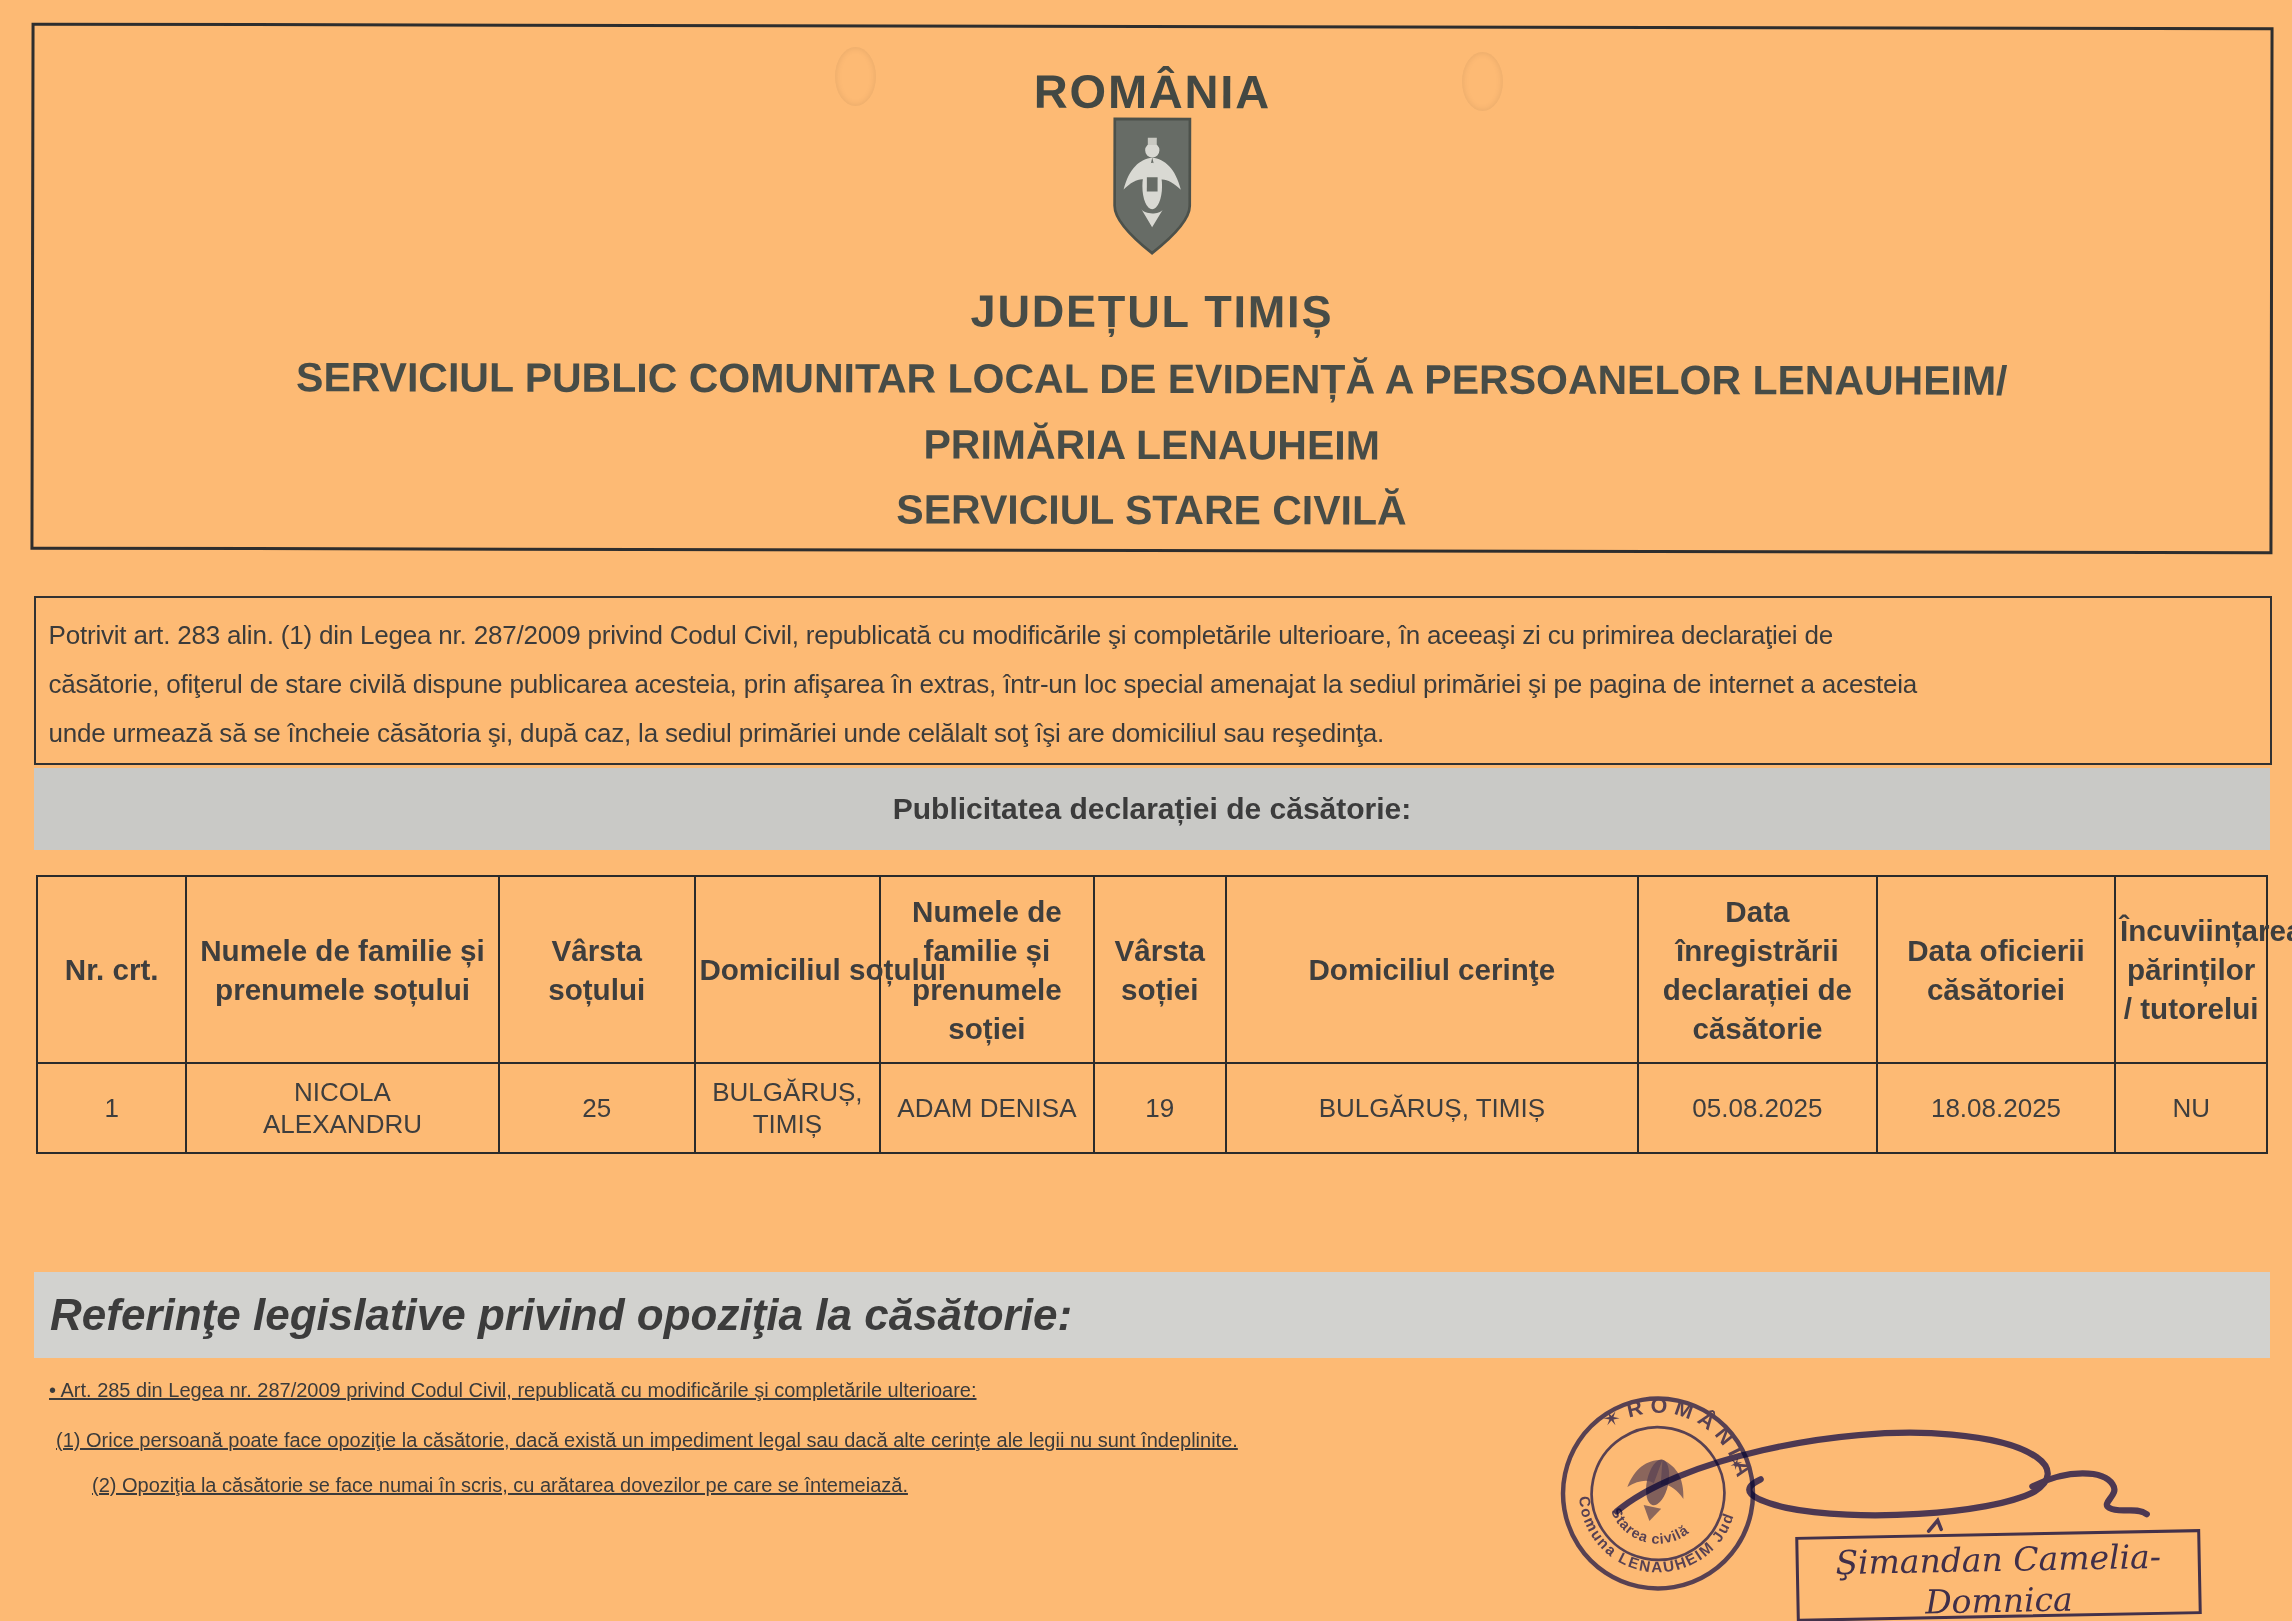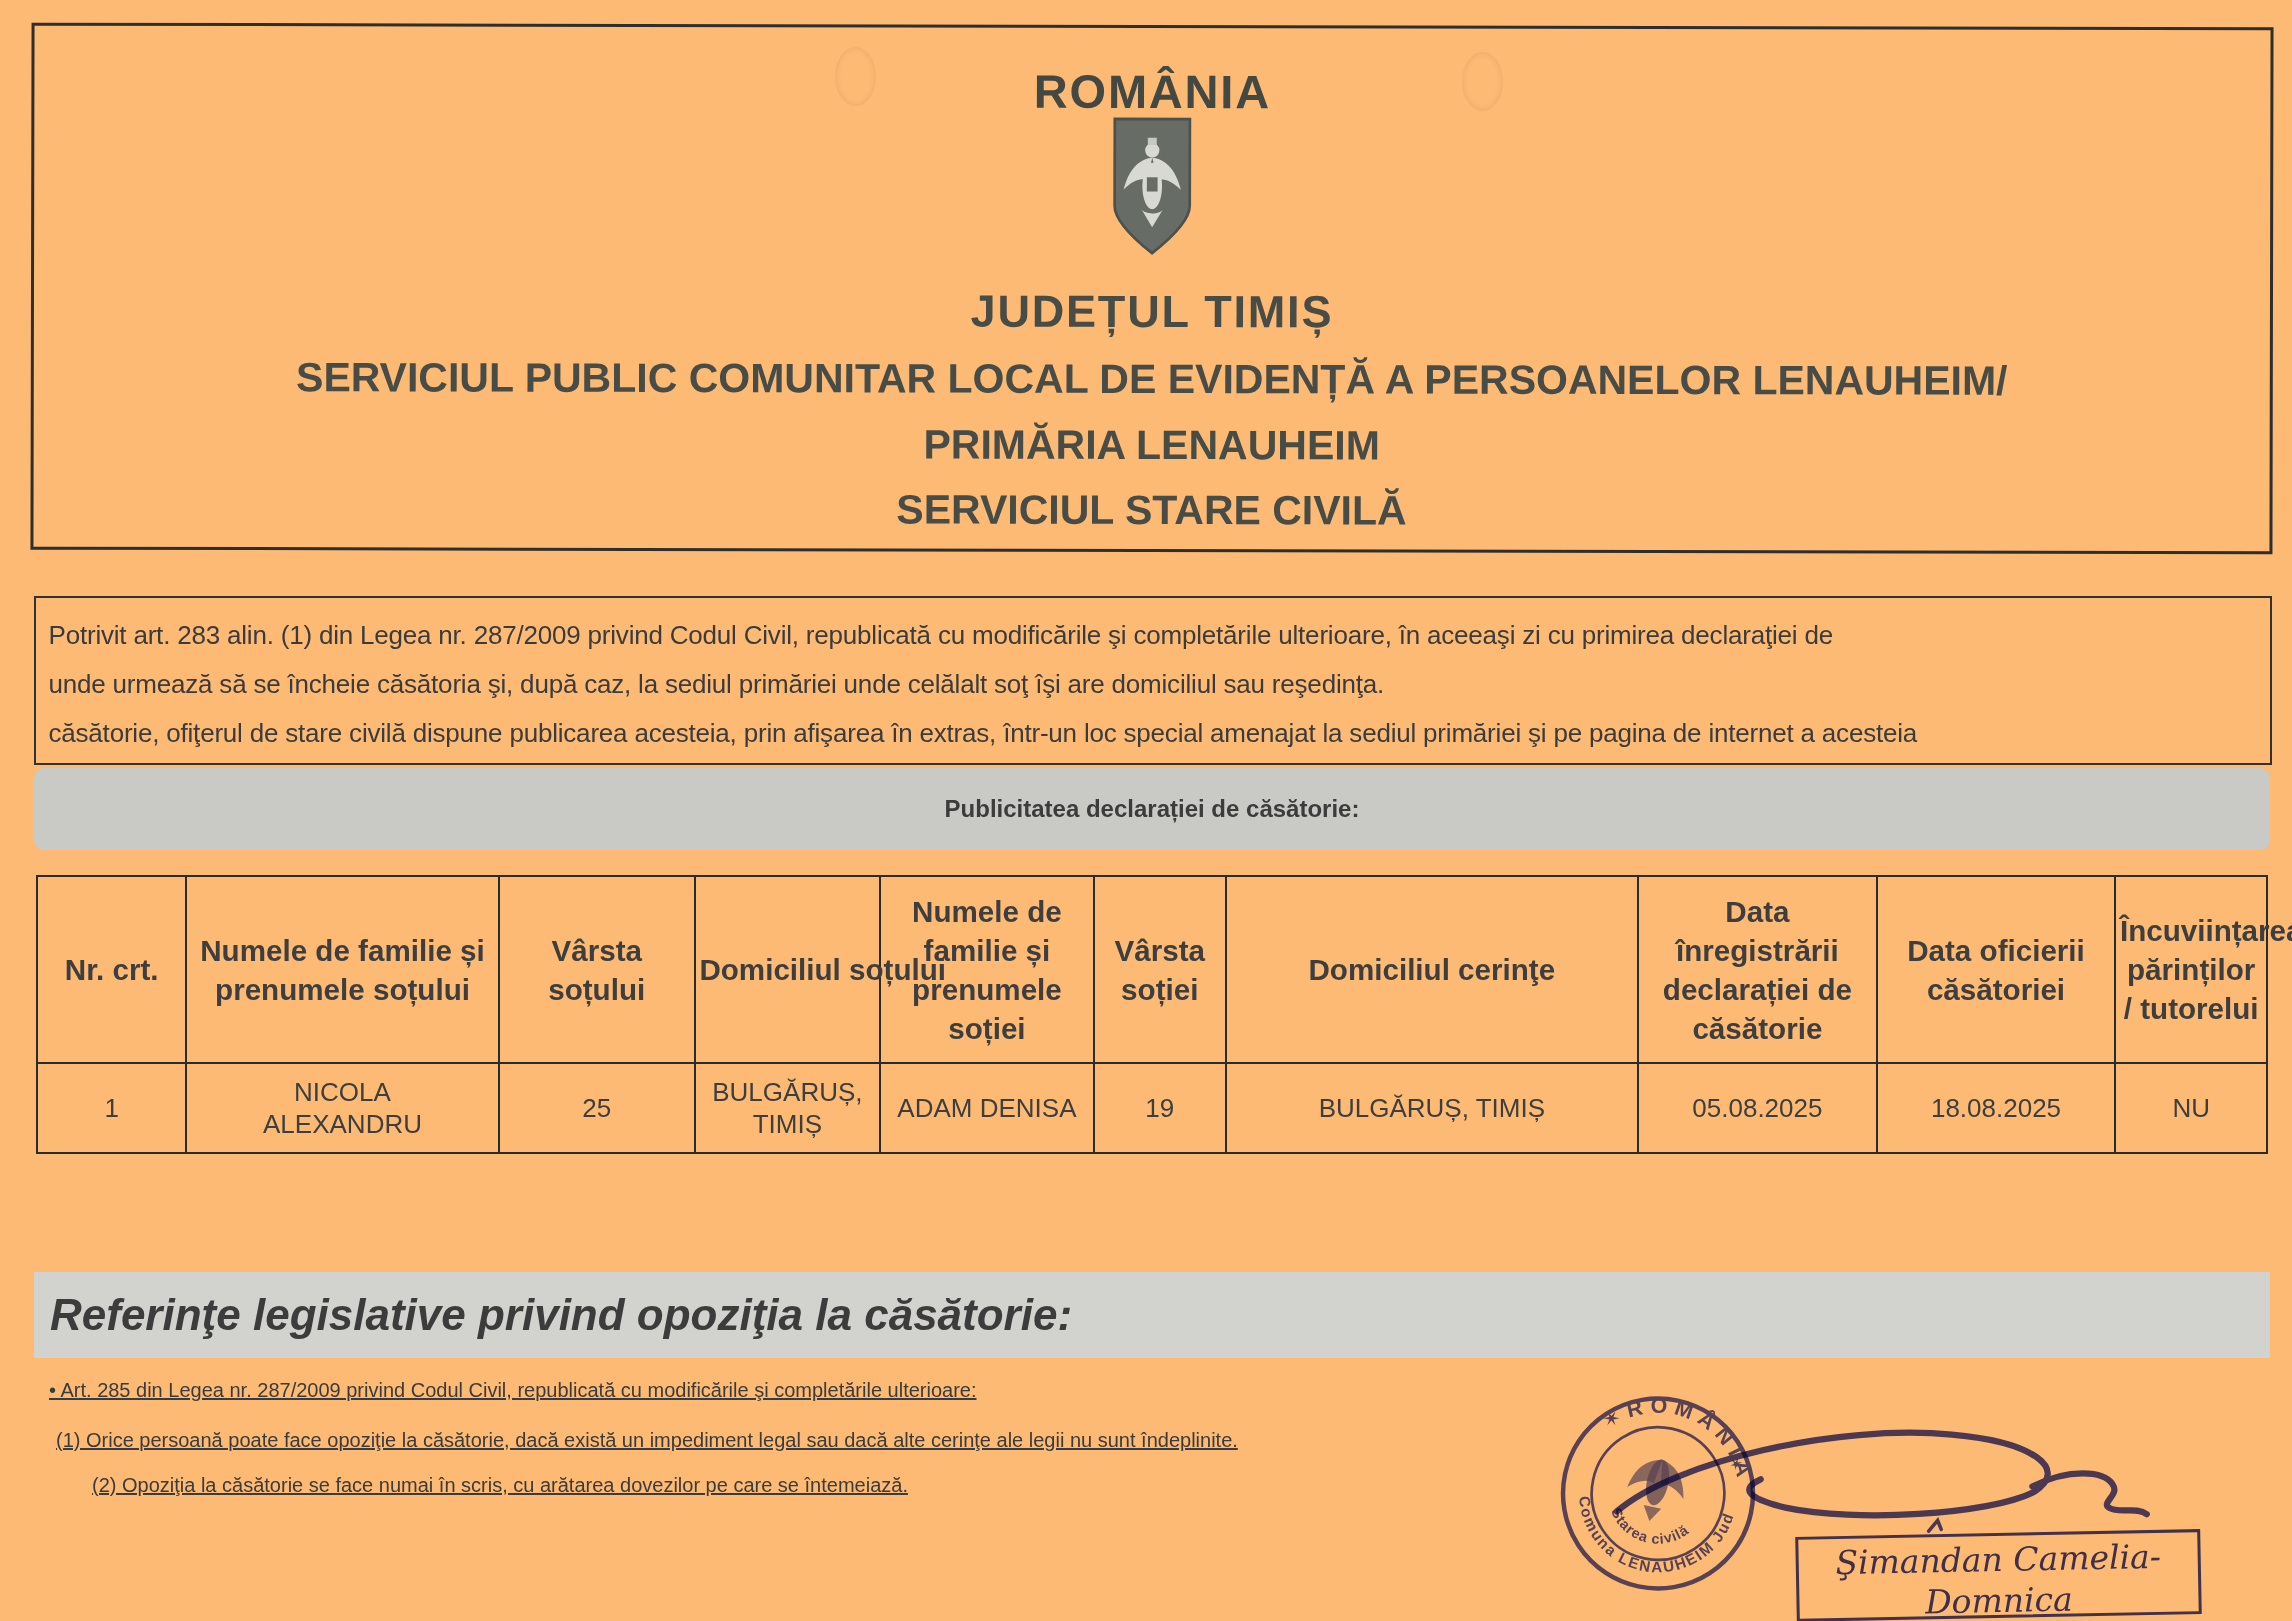--- a/index.html
+++ b/index.html
@@ -18,21 +18,21 @@
   .county{top:258px;font-size:45px;letter-spacing:1.8px;}
   .inst1{top:328px;font-size:41px;}
   .inst2{top:394px;font-size:41px;}
   .inst3{top:459px;font-size:41px;}
   
   .para-box{position:absolute;left:34px;top:596px;width:2209px;height:136px;
             border:2.7px solid #323232;padding:12.5px 12.5px 16px;overflow:hidden;}
   .para-line{white-space:nowrap;font-size:26px;letter-spacing:-0.2px;line-height:49px;color:#3b3b3b;}
   
   .band{position:absolute;left:34px;width:2236px;background:#c9c9c6;color:#3c3c3c;font-weight:bold;}
-  .band1{top:768px;height:82px;font-size:24px;line-height:82px;text-align:center;border-radius:10px;}
+  .band1{top:768px;height:82px;font-size:30px;line-height:82px;text-align:center;}
   .band2{top:1272px;height:86px;font-size:44px;line-height:86px;background:#d2d2cf;padding-left:16px;width:2220px;font-style:italic;}
   
   table.decl{position:absolute;left:36px;top:875px;width:2232px;border-collapse:collapse;table-layout:fixed;}
   table.decl th,table.decl td{border:2.7px solid #2b2b2b;text-align:center;vertical-align:middle;color:#3e3e3e;}
   table.decl th{height:185px;font-size:29.6px;line-height:39px;font-weight:bold;padding:0 3.6px;}
   table.decl th.sq{white-space:nowrap;overflow:visible;}
   table.decl td{height:86px;font-size:26px;line-height:32px;}
   table.decl td:nth-child(2) span{display:inline-block;max-width:170px;}
   
   .ref-line{position:absolute;left:49px;font-size:20px;color:#3b3b3b;white-space:nowrap;text-decoration:underline;}
@@ -70,22 +70,22 @@
     </svg>
 
     <div class="hb-line county">JUDEȚUL TIMIȘ</div>
     <div class="hb-line inst1">SERVICIUL PUBLIC COMUNITAR LOCAL DE EVIDENȚĂ A PERSOANELOR LENAUHEIM/</div>
     <div class="hb-line inst2">PRIMĂRIA LENAUHEIM</div>
     <div class="hb-line inst3">SERVICIUL STARE CIVILĂ</div>
   </div>
 
   <div class="para-box">
     <div class="para-line">Potrivit art. 283 alin. (1) din Legea nr. 287/2009 privind Codul Civil, republicată cu modificările şi completările ulterioare, în aceeaşi zi cu primirea declaraţiei de</div>
+    <div class="para-line">căsătorie, ofiţerul de stare civilă dispune publicarea acesteia, prin afişarea în extras, într-un loc special amenajat la sediul primăriei şi pe pagina de internet a acesteia</div>
     <div class="para-line">unde urmează să se încheie căsătoria şi, după caz, la sediul primăriei unde celălalt soţ îşi are domiciliul sau reşedinţa.</div>
-    <div class="para-line">căsătorie, ofiţerul de stare civilă dispune publicarea acesteia, prin afişarea în extras, într-un loc special amenajat la sediul primăriei şi pe pagina de internet a acesteia</div>
   </div>
 
   <div class="band band1">Publicitatea declarației de căsătorie:</div>
 
   <table class="decl">
     <colgroup>
       <col style="width:6.7%">
         <col style="width:14%">
         <col style="width:8.8%">
         <col style="width:8.3%">

